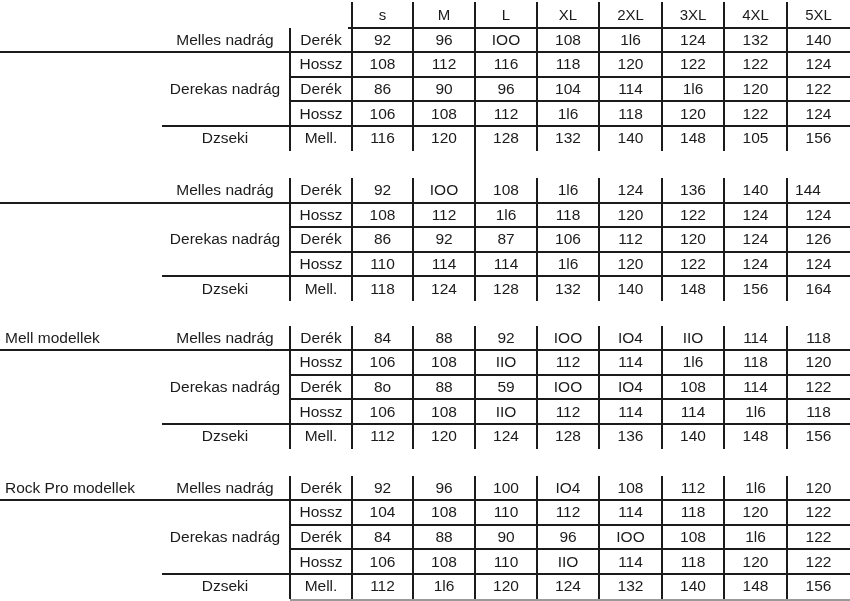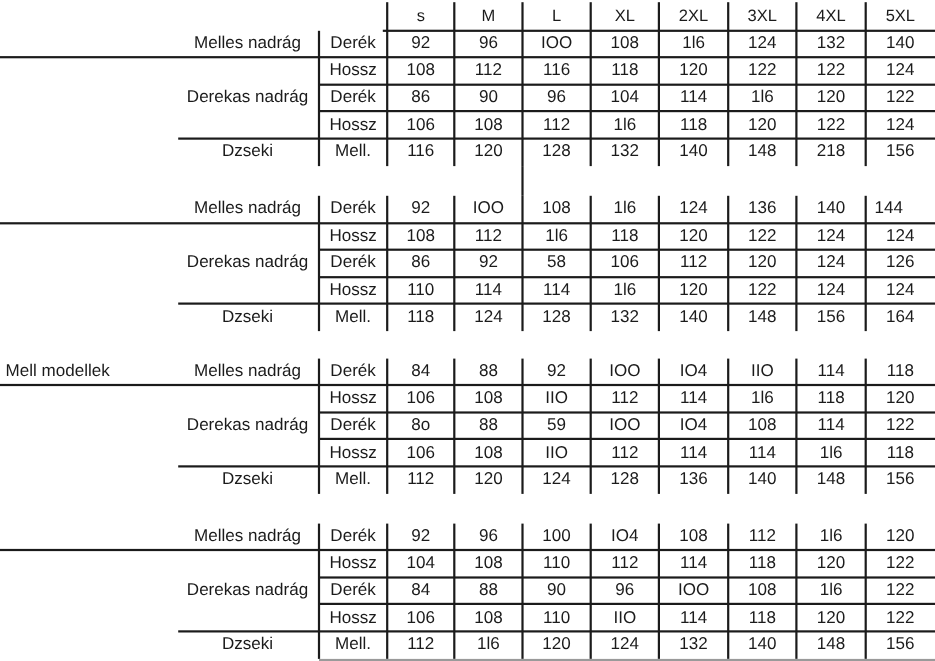--- a/index.html
+++ b/index.html
@@ -77,21 +77,21 @@
     <div class="cell" style="left: 724px; top: 101.3px; width: 63px; height: 24.6px;">122</div>
     <div class="cell" style="left: 787px; top: 101.3px; width: 63px; height: 24.6px;">124</div>
     <div class="cell" style="left: 163px; top: 125.9px; width: 124px; height: 24.6px;">Dzseki</div>
     <div class="cell" style="left: 290px; top: 125.9px; width: 62px; height: 24.6px;">Mell.</div>
     <div class="cell" style="left: 352px; top: 125.9px; width: 61px; height: 24.6px;">116</div>
     <div class="cell" style="left: 413px; top: 125.9px; width: 62px; height: 24.6px;">120</div>
     <div class="cell" style="left: 475px; top: 125.9px; width: 62px; height: 24.6px;">128</div>
     <div class="cell" style="left: 537px; top: 125.9px; width: 62px; height: 24.6px;">132</div>
     <div class="cell" style="left: 599px; top: 125.9px; width: 63px; height: 24.6px;">140</div>
     <div class="cell" style="left: 662px; top: 125.9px; width: 62px; height: 24.6px;">148</div>
-    <div class="cell" style="left: 724px; top: 125.9px; width: 63px; height: 24.6px;">218</div>
+    <div class="cell" style="left: 724px; top: 125.9px; width: 63px; height: 24.6px;">105</div>
     <div class="cell" style="left: 787px; top: 125.9px; width: 63px; height: 24.6px;">156</div>
     <div class="line" style="left: 0px; top: 51.1px; width: 850px; height: 2px;"></div>
     <div class="line" style="left: 290px; top: 75.7px; width: 560px; height: 2px;"></div>
     <div class="line" style="left: 290px; top: 100.3px; width: 560px; height: 2px;"></div>
     <div class="line" style="left: 162px; top: 124.9px; width: 688px; height: 2px;"></div>
     <div class="line" style="left: 289px; top: 27.5px; width: 2px; height: 123px;"></div>
     <div class="line" style="left: 351px; top: 2px; width: 2px; height: 148.5px;"></div>
     <div class="line" style="left: 412px; top: 2px; width: 2px; height: 148.5px;"></div>
     <div class="line" style="left: 474px; top: 2px; width: 2px; height: 148.5px;"></div>
     <div class="line" style="left: 536px; top: 2px; width: 2px; height: 148.5px;"></div>
@@ -115,21 +115,21 @@
     <div class="cell" style="left: 475px; top: 202.6px; width: 62px; height: 24.6px;">1l6</div>
     <div class="cell" style="left: 537px; top: 202.6px; width: 62px; height: 24.6px;">118</div>
     <div class="cell" style="left: 599px; top: 202.6px; width: 63px; height: 24.6px;">120</div>
     <div class="cell" style="left: 662px; top: 202.6px; width: 62px; height: 24.6px;">122</div>
     <div class="cell" style="left: 724px; top: 202.6px; width: 63px; height: 24.6px;">124</div>
     <div class="cell" style="left: 787px; top: 202.6px; width: 63px; height: 24.6px;">124</div>
     <div class="cell" style="left: 163px; top: 227.2px; width: 124px; height: 24.6px;">Derekas nadrág</div>
     <div class="cell" style="left: 290px; top: 227.2px; width: 62px; height: 24.6px;">Derék</div>
     <div class="cell" style="left: 352px; top: 227.2px; width: 61px; height: 24.6px;">86</div>
     <div class="cell" style="left: 413px; top: 227.2px; width: 62px; height: 24.6px;">92</div>
-    <div class="cell" style="left: 475px; top: 227.2px; width: 62px; height: 24.6px;">58</div>
+    <div class="cell" style="left: 475px; top: 227.2px; width: 62px; height: 24.6px;">87</div>
     <div class="cell" style="left: 537px; top: 227.2px; width: 62px; height: 24.6px;">106</div>
     <div class="cell" style="left: 599px; top: 227.2px; width: 63px; height: 24.6px;">112</div>
     <div class="cell" style="left: 662px; top: 227.2px; width: 62px; height: 24.6px;">120</div>
     <div class="cell" style="left: 724px; top: 227.2px; width: 63px; height: 24.6px;">124</div>
     <div class="cell" style="left: 787px; top: 227.2px; width: 63px; height: 24.6px;">126</div>
     <div class="cell" style="left: 290px; top: 251.8px; width: 62px; height: 24.6px;">Hossz</div>
     <div class="cell" style="left: 352px; top: 251.8px; width: 61px; height: 24.6px;">110</div>
     <div class="cell" style="left: 413px; top: 251.8px; width: 62px; height: 24.6px;">114</div>
     <div class="cell" style="left: 475px; top: 251.8px; width: 62px; height: 24.6px;">114</div>
     <div class="cell" style="left: 537px; top: 251.8px; width: 62px; height: 24.6px;">1l6</div>
@@ -215,20 +215,21 @@
     <div class="line" style="left: 162px; top: 422.9px; width: 688px; height: 2px;"></div>
     <div class="line" style="left: 289px; top: 325.5px; width: 2px; height: 123px;"></div>
     <div class="line" style="left: 351px; top: 325.5px; width: 2px; height: 123px;"></div>
     <div class="line" style="left: 412px; top: 325.5px; width: 2px; height: 123px;"></div>
     <div class="line" style="left: 474px; top: 325.5px; width: 2px; height: 123px;"></div>
     <div class="line" style="left: 536px; top: 325.5px; width: 2px; height: 123px;"></div>
     <div class="line" style="left: 598px; top: 325.5px; width: 2px; height: 123px;"></div>
     <div class="line" style="left: 661px; top: 325.5px; width: 2px; height: 123px;"></div>
     <div class="line" style="left: 723px; top: 325.5px; width: 2px; height: 123px;"></div>
     <div class="line" style="left: 786px; top: 325.5px; width: 2px; height: 123px;"></div>
+    <div class="cell left" style="left: 5px; top: 475.5px; width: 158px; height: 24.6px;">Rock Pro modellek</div>
     <div class="cell" style="left: 163px; top: 475.5px; width: 124px; height: 24.6px;">Melles nadrág</div>
     <div class="cell" style="left: 290px; top: 475.5px; width: 62px; height: 24.6px;">Derék</div>
     <div class="cell" style="left: 352px; top: 475.5px; width: 61px; height: 24.6px;">92</div>
     <div class="cell" style="left: 413px; top: 475.5px; width: 62px; height: 24.6px;">96</div>
     <div class="cell" style="left: 475px; top: 475.5px; width: 62px; height: 24.6px;">100</div>
     <div class="cell" style="left: 537px; top: 475.5px; width: 62px; height: 24.6px;">IO4</div>
     <div class="cell" style="left: 599px; top: 475.5px; width: 63px; height: 24.6px;">108</div>
     <div class="cell" style="left: 662px; top: 475.5px; width: 62px; height: 24.6px;">112</div>
     <div class="cell" style="left: 724px; top: 475.5px; width: 63px; height: 24.6px;">1l6</div>
     <div class="cell" style="left: 787px; top: 475.5px; width: 63px; height: 24.6px;">120</div>

